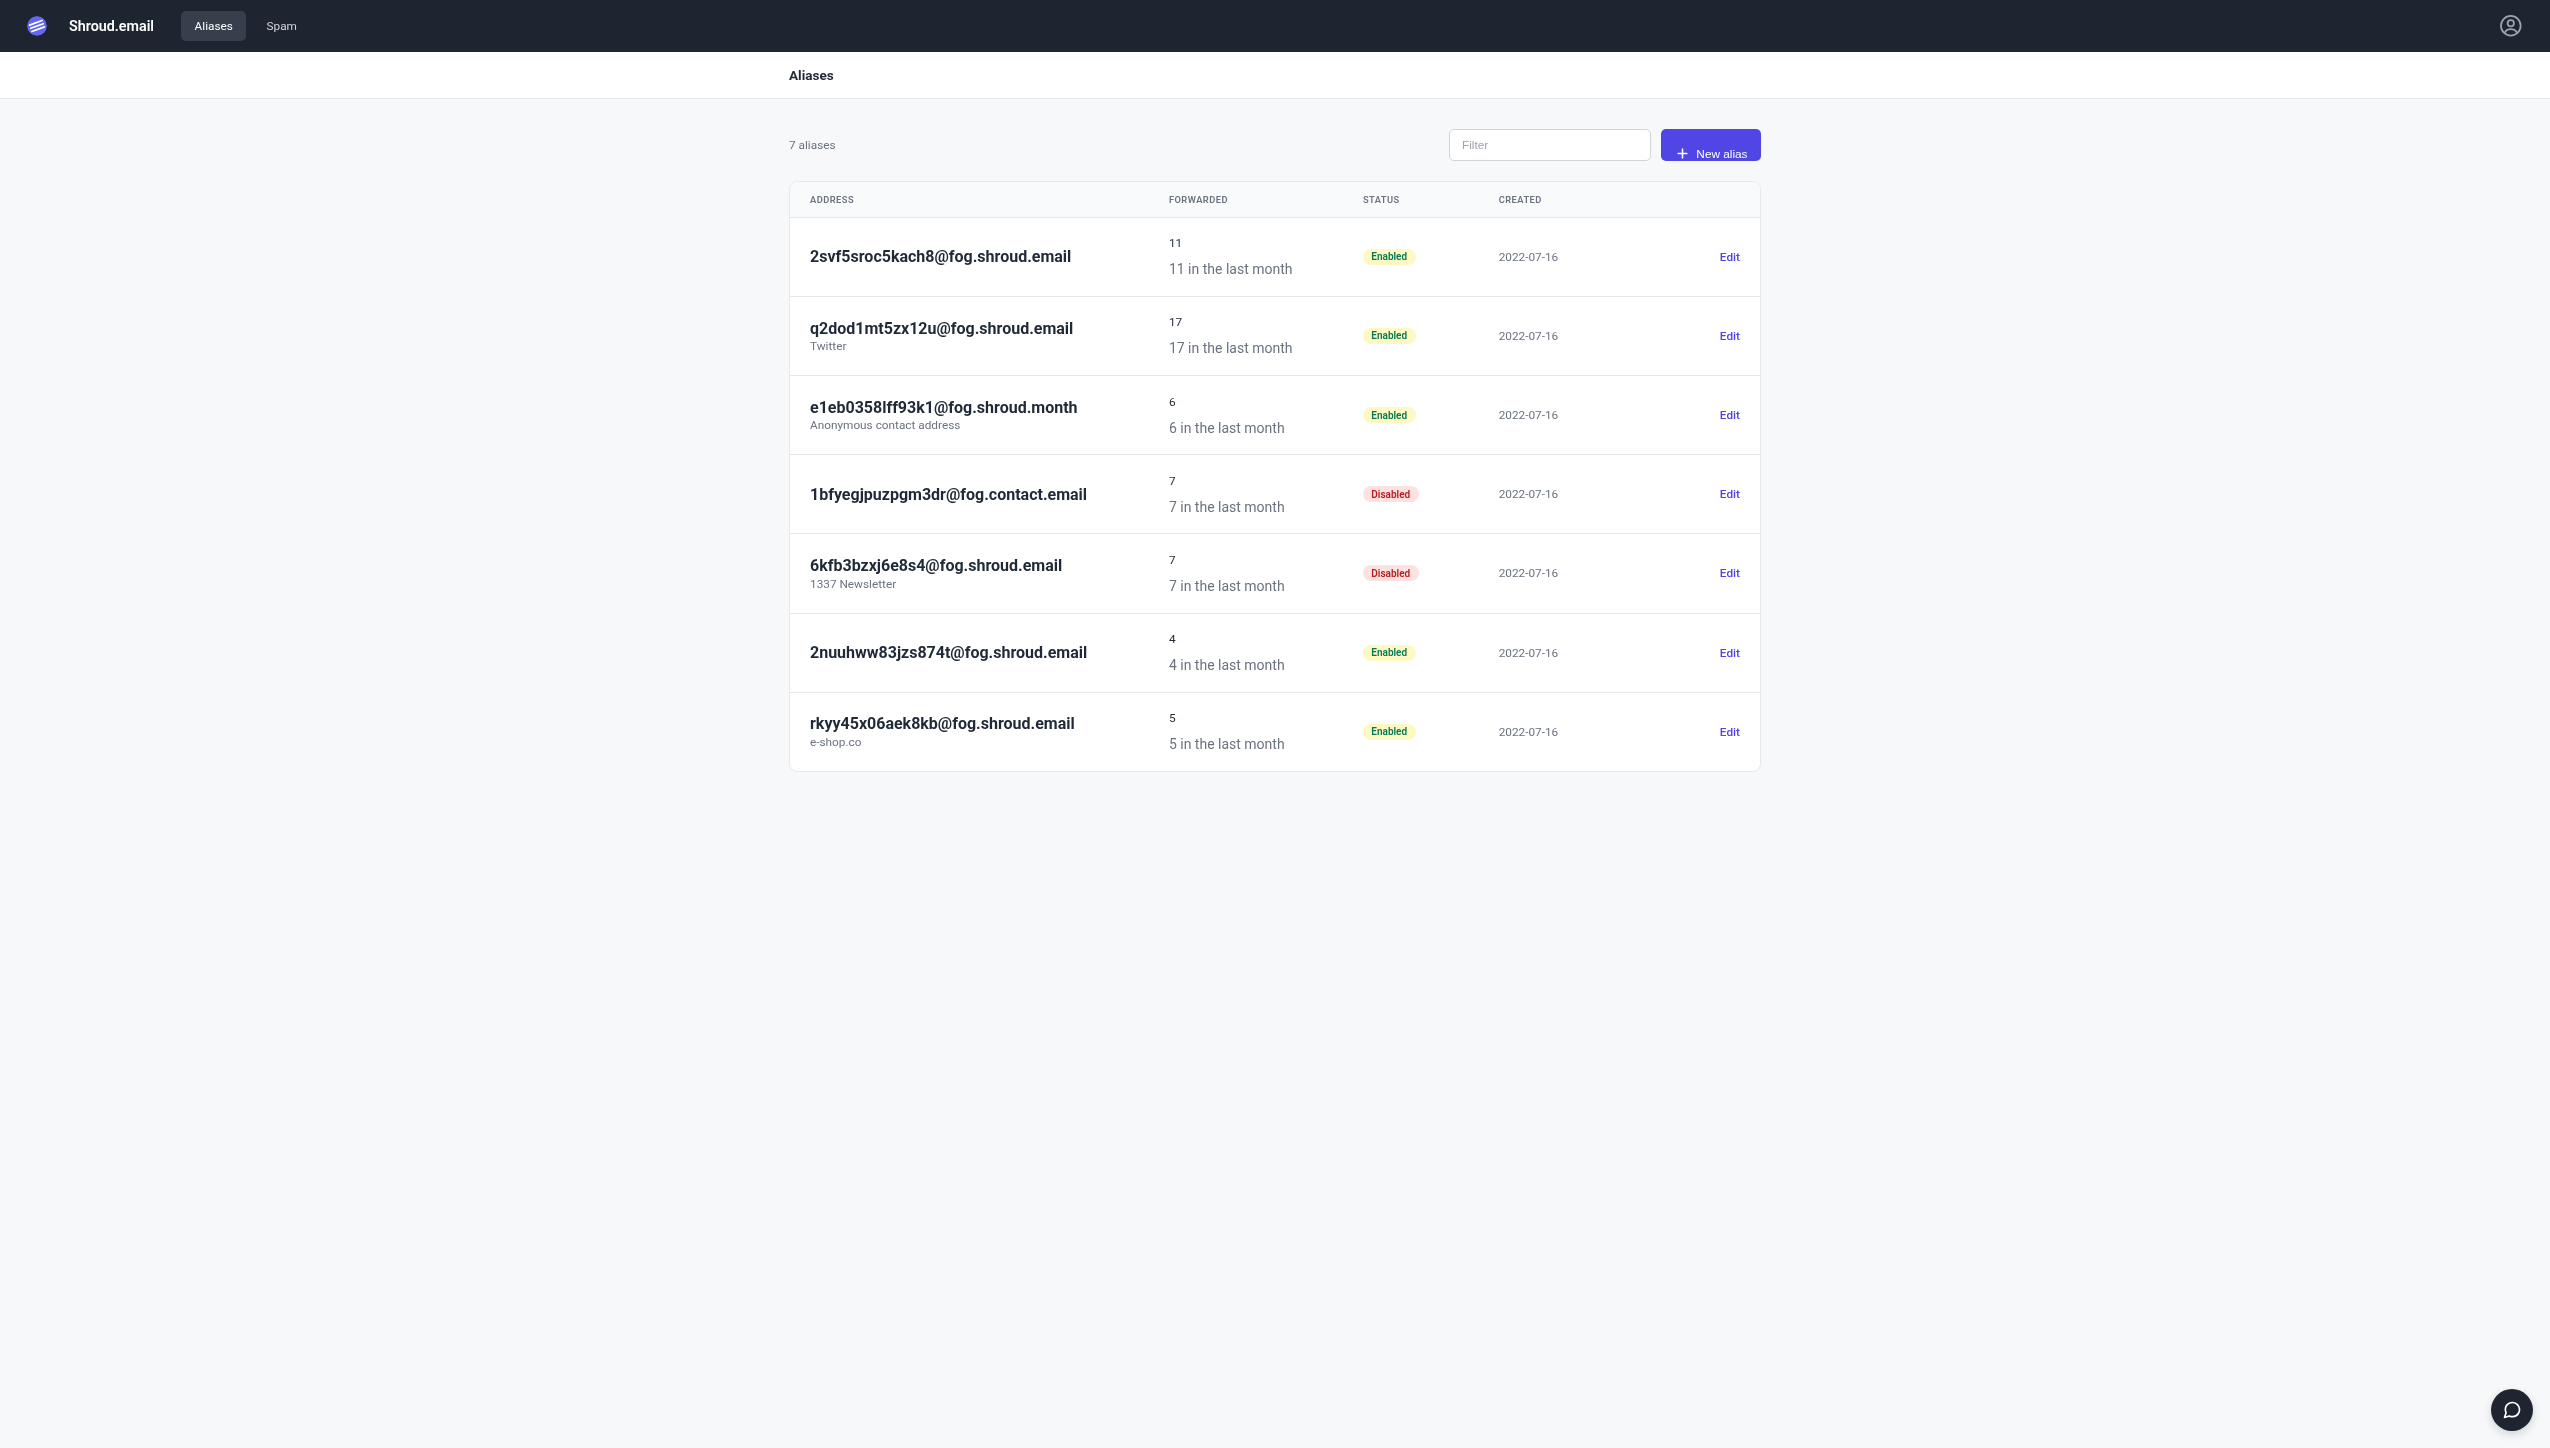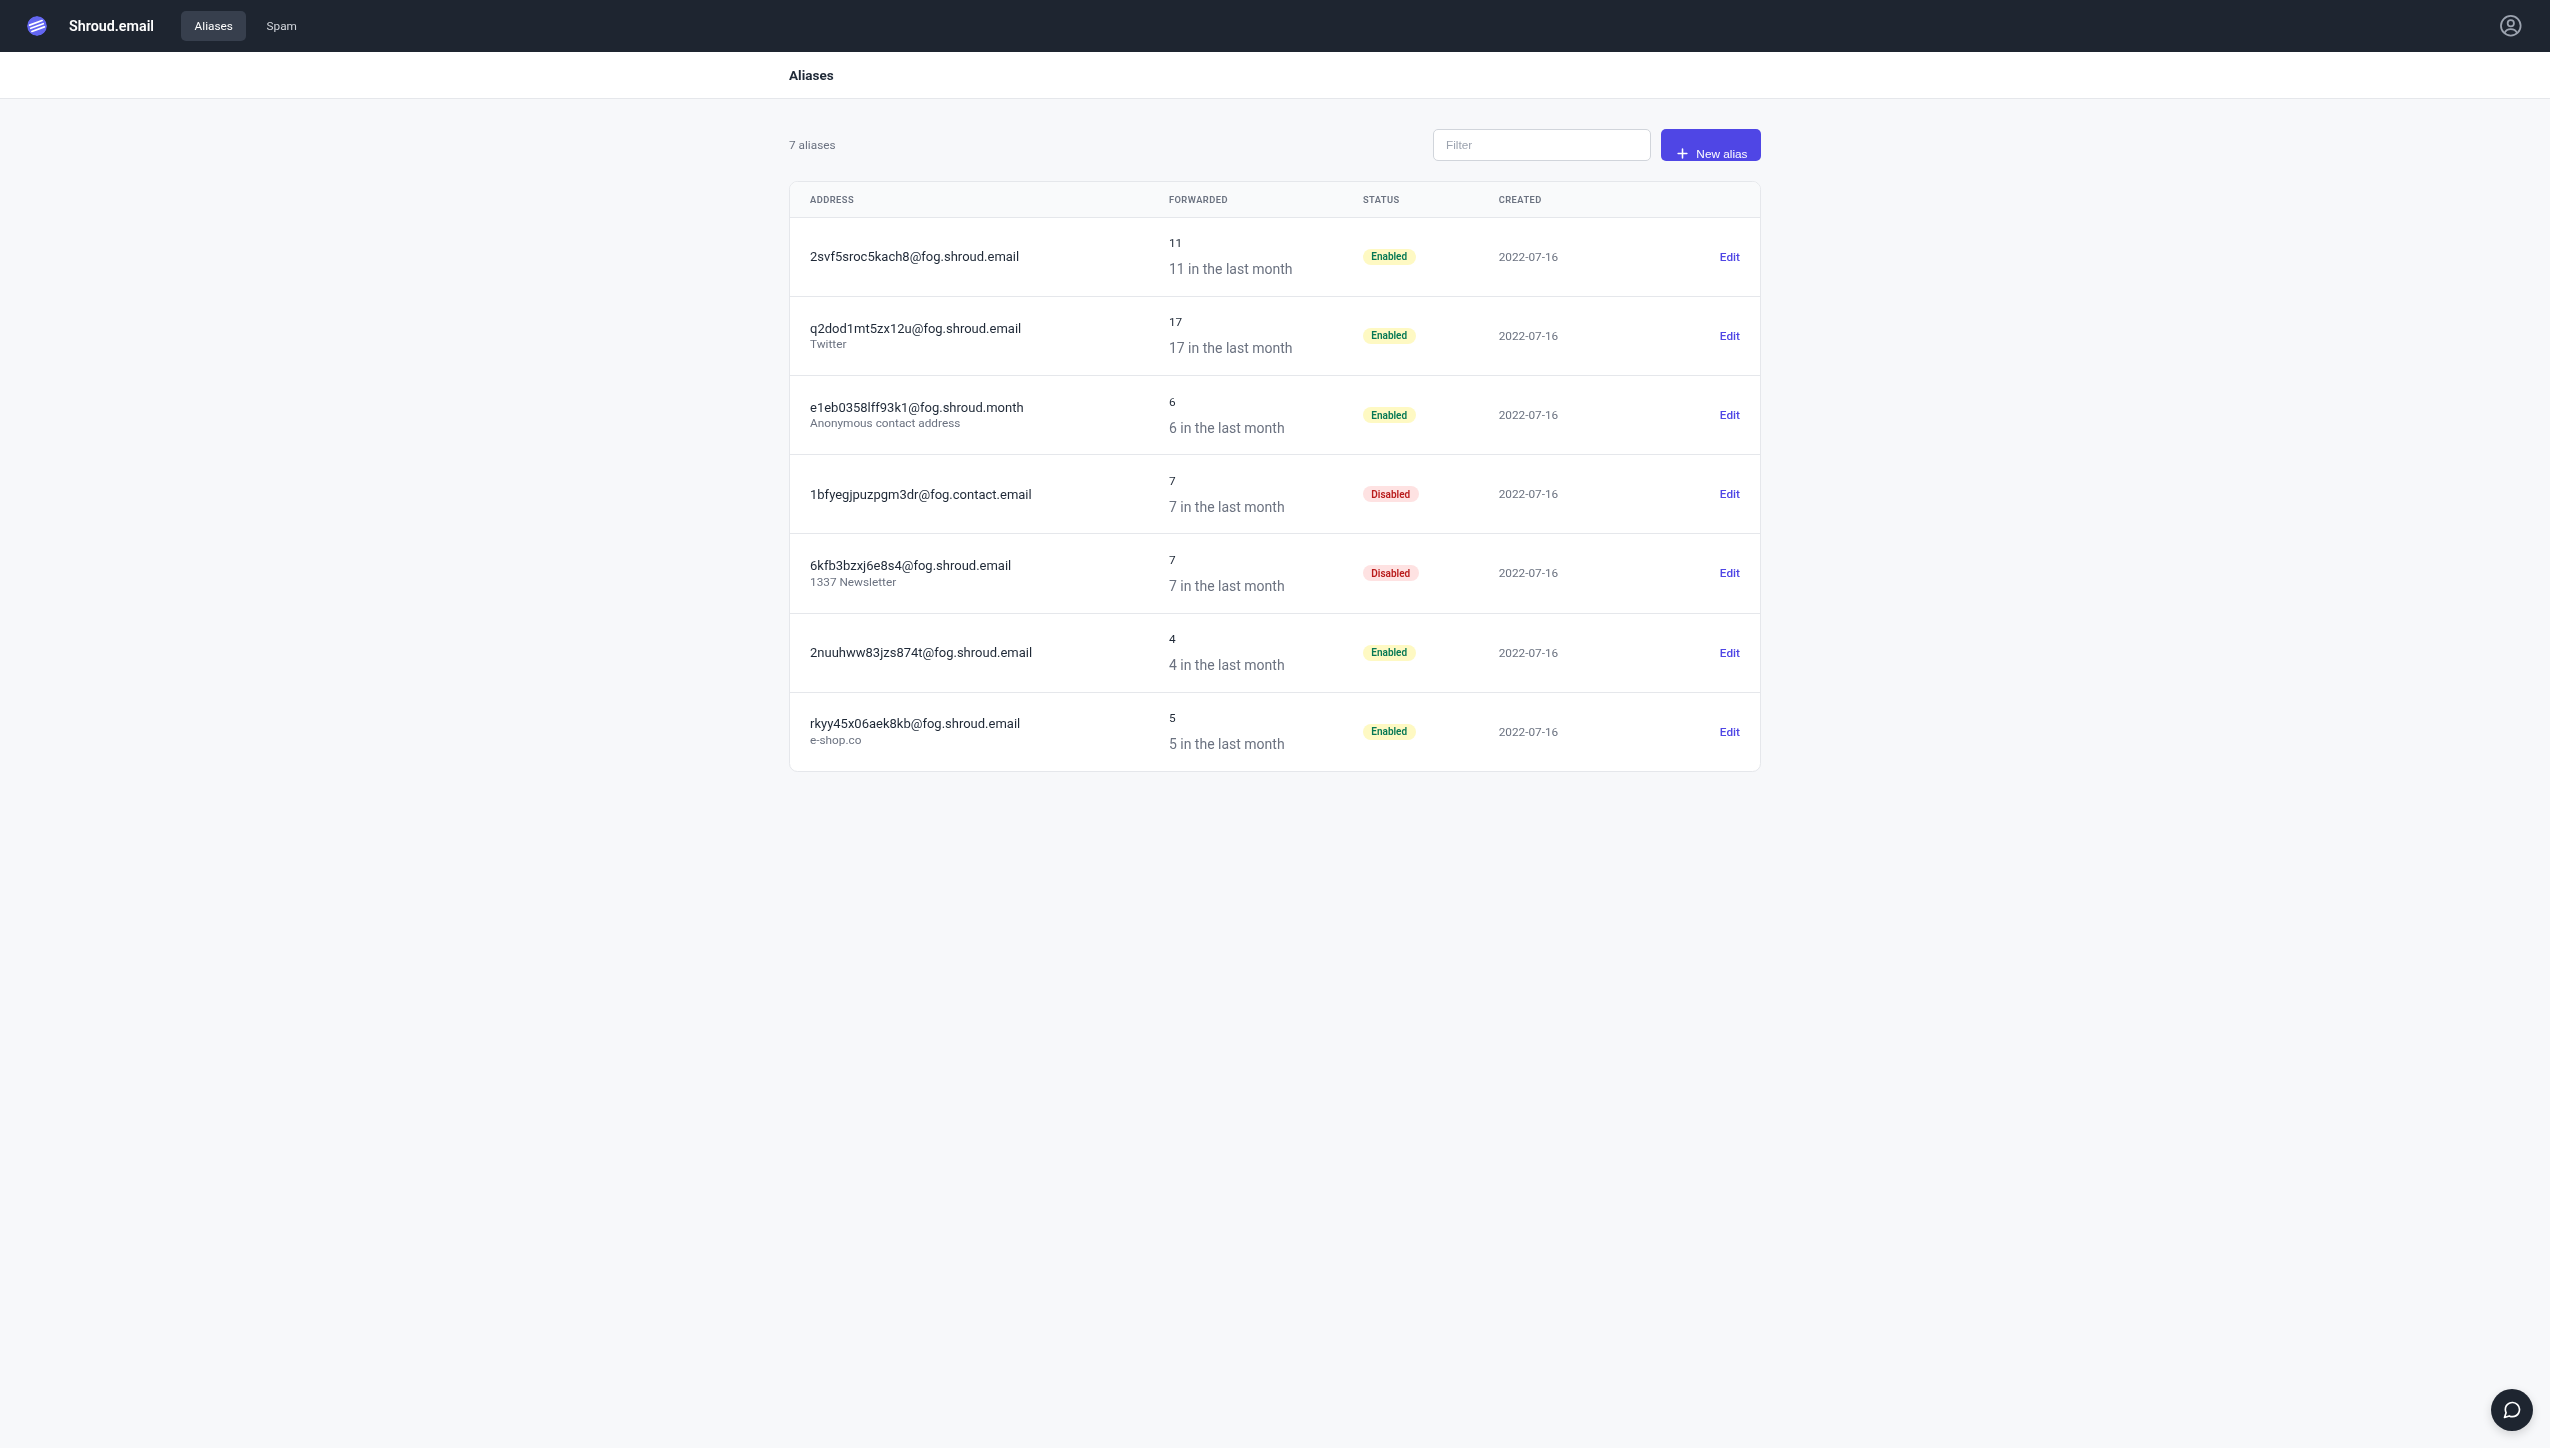--- a/index.html
+++ b/index.html
@@ -93,21 +93,21 @@
     }
     .count-text {
       font-size: 11.8px;
       color: #6b7280;
     }
     .toolbar-right {
       display: flex;
       gap: 10px;
     }
     .filter-input {
-      width: 218px;
+      width: 202px;
       height: 32px;
       border: 0.8px solid #d1d5db;
       border-radius: 5px;
       padding: 0 11.8px;
       font-size: 11.8px;
       color: #1f2937;
       background: #ffffff;
     }
     .filter-input::placeholder {
       color: #9ca3af;
@@ -161,23 +161,23 @@
     }
     .table tbody tr:last-child td {
       border-bottom: none;
     }
     .col-address { width: 37%; }
     .col-forwarded { width: 20%; }
     .col-status { width: 14%; }
     .col-created { width: 18%; }
     .col-action { width: 11%; text-align: right; }
     .address-primary {
-      font-weight: 400;
-      color: #1f2937;
-      font-size: 13px;
+      font-weight: 700;
+      color: #1f2937;
+      font-size: 16px;
     }
     .address-secondary {
       color: #6b7280;
       font-size: 11.8px;
       margin-top: 1.7px;
     }
     .fwd-count {
       color: #1f2937;
       font-size: 11.8px;
     }

